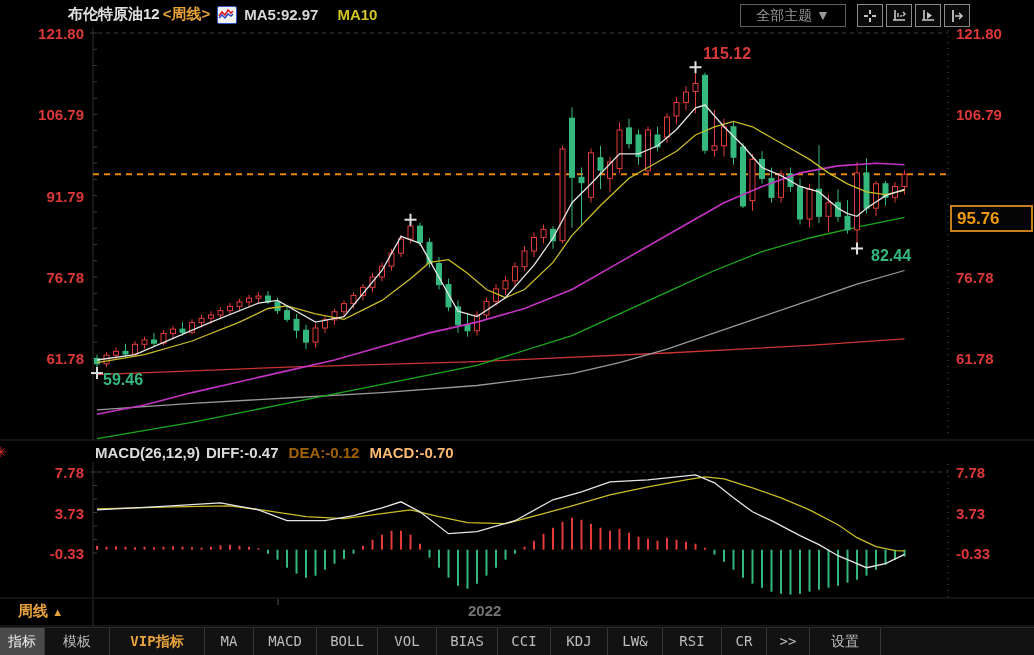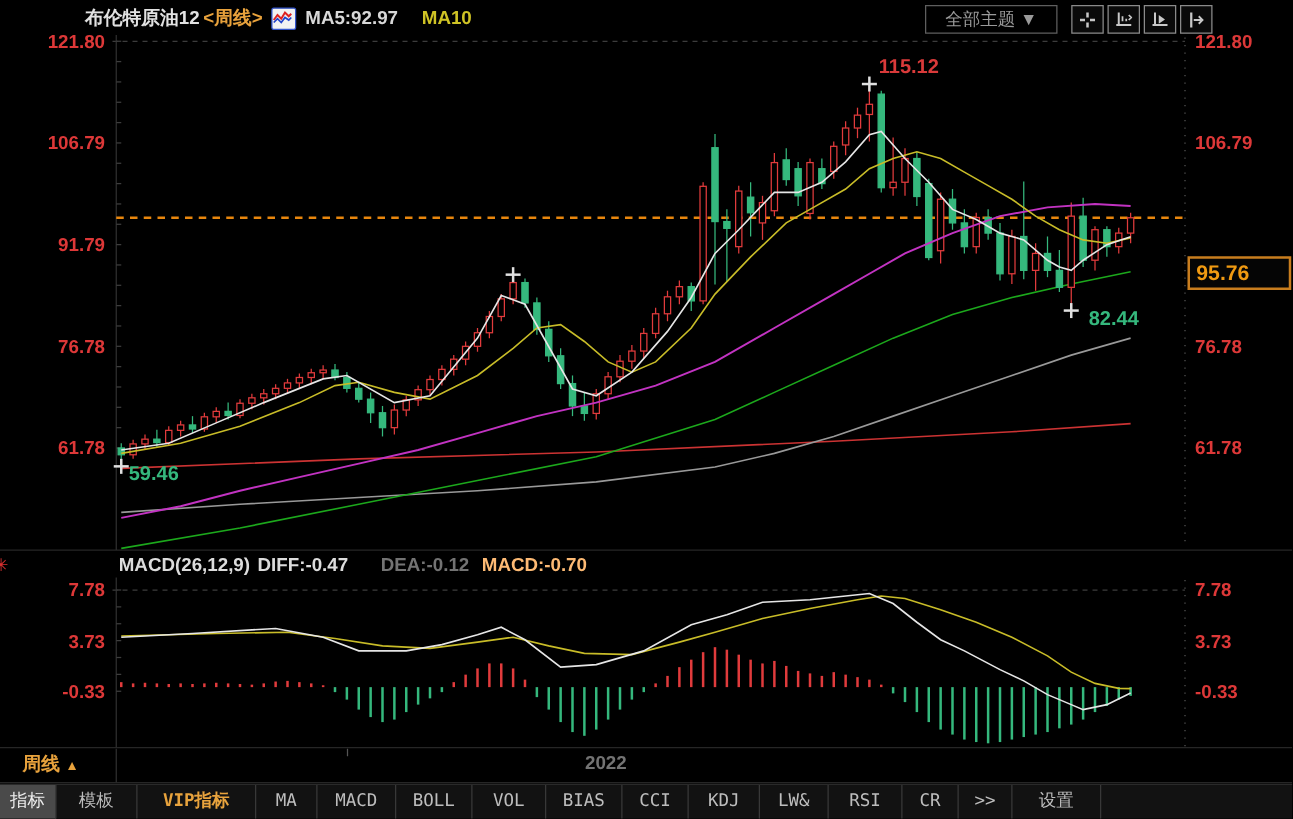--- a/index.html
+++ b/index.html
@@ -26,21 +26,21 @@
   .pricebox{position:absolute;left:950px;top:173px;width:83px;height:27px;box-sizing:border-box;
             border:2px solid #c87d1e;background:#050505;color:#f09a12;font-size:17px;font-weight:bold;
             line-height:23px;padding-left:5px;z-index:3;margin-top:32px;}
   .ann{position:absolute;font-size:16px;font-weight:bold;z-index:2;}
   .ann.red{color:#d93a3a;}
   .ann.grn{color:#35b87d;}
   
   .macdhdr{position:absolute;left:95px;top:444px;z-index:2;display:flex;gap:10px;
            font-size:15px;font-weight:bold;}
   .macdhdr .w{color:#dcdcdc;}
-  .macdhdr .y{color:#737373;margin-left:16px;}
+  .macdhdr .y{color:#a16207;}
   .macdhdr .m{color:#fdba74;}
   
   .taxis{position:absolute;left:0;top:599px;width:1034px;height:27px;z-index:2;}
   .period{position:absolute;left:18px;top:3px;color:#e8a23c;font-size:15px;font-weight:bold;cursor:pointer;}
   .period .tri{font-size:11px;}
   .year{position:absolute;left:468px;top:3px;color:#737373;font-size:15px;font-weight:bold;}
   
   .toolbar{position:absolute;left:0;top:627px;width:1034px;height:28px;background:#121212;
            border-top:1px solid #2a2a2a;display:flex;z-index:2;
            font-family:"DejaVu Sans Mono","Liberation Mono",monospace;font-size:14px;}

